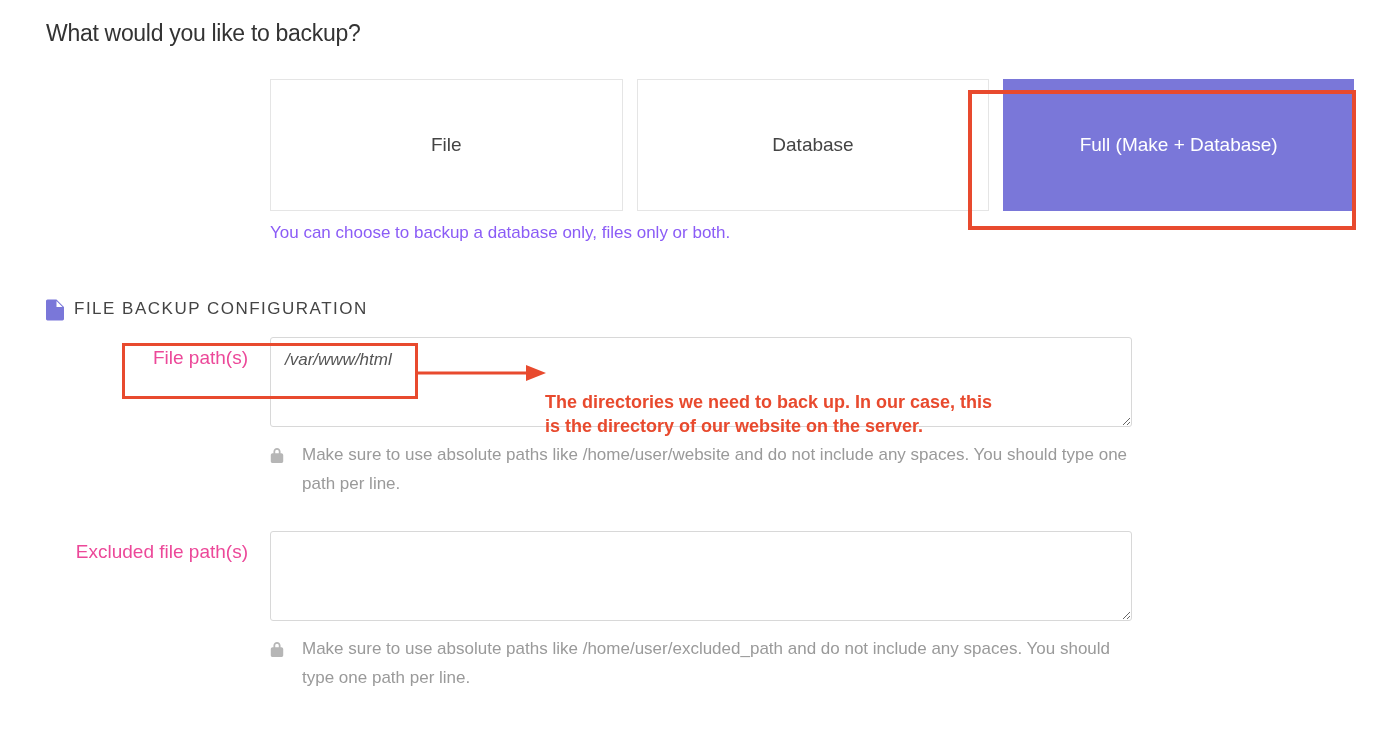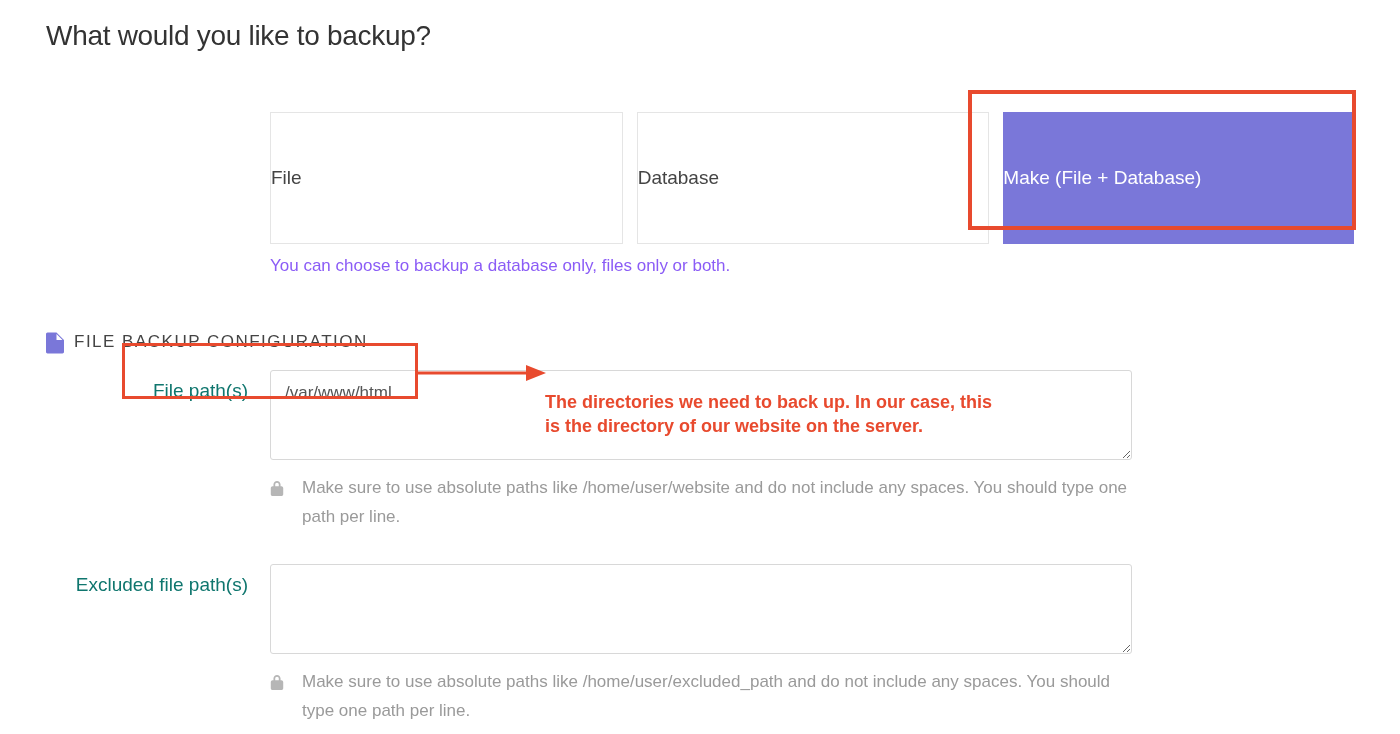--- a/index.html
+++ b/index.html
@@ -10,38 +10,38 @@
 body {
   font-family: -apple-system, BlinkMacSystemFont, "Segoe UI", Helvetica, Arial, sans-serif;
   background: #fff;
   color: #333;
   width: 1400px;
   height: 734px;
   padding: 20px 46px;
   position: relative;
 }
 .page-title {
-  font-size: 28px;
+  font-size: 23px;
   color: #333;
   font-weight: 400;
-  margin-bottom: 60px;
+  margin-bottom: 32px;
   letter-spacing: -0.3px;
 }
 .option-row {
   display: flex;
   gap: 14px;
   margin-left: 224px;
   margin-bottom: 12px;
 }
 .option-card {
   flex: 1;
   height: 132px;
   display: flex;
   align-items: center;
-  justify-content: flex-start;
+  justify-content: center;
   border: 1px solid #e5e5e5;
   background: #fff;
   font-size: 19px;
   color: #444;
   cursor: pointer;
   position: relative;
 }
 .option-card.selected {
   background: #7a77d9;
   color: #fff;
@@ -74,37 +74,38 @@
   display: flex;
   margin-bottom: 6px;
   align-items: flex-start;
 }
 .form-label {
   width: 224px;
   text-align: right;
   padding-right: 22px;
   padding-top: 10px;
   font-size: 19px;
-  color: #0f766e;
+  color: #ec4899;
 }
 .form-field-col {
   flex: 1;
   max-width: 862px;
 }
 .textarea-field {
   width: 100%;
   min-height: 90px;
   border: 1px solid #d8d8d8;
   border-radius: 3px;
   padding: 12px 14px;
   font-size: 17px;
   font-family: inherit;
   color: #555;
   resize: both;
   outline: none;
+  font-style: italic;
 }
 .help-line {
   display: flex;
   align-items: flex-start;
   gap: 18px;
   color: #9a9a9a;
   font-size: 17px;
   line-height: 1.7;
   margin-top: 10px;
   margin-bottom: 26px;
@@ -148,21 +149,21 @@
 <h1 class="page-title">What would you like to backup?</h1>
 
 <div class="option-row">
   <div class="option-card">
     <span>File</span>
   </div>
   <div class="option-card">
     <span>Database</span>
   </div>
   <div class="option-card selected">
-    <span>Make (File + Database)</span>
+    <span>Full (Make + Database)</span>
   </div>
 </div>
 
 <div class="option-helper">You can choose to backup a database only, files only or both.</div>
 
 <div class="section-header">
   <svg class="file-icon" viewBox="0 0 24 28">
     <path d="M14 0 H2 C1 0 0 1 0 2 V26 C0 27 1 28 2 28 H22 C23 28 24 27 24 26 V10 L14 0 Z M14 2 L22 10 H14 V2 Z"></path>
   </svg>
   <span class="section-header-text">FILE BACKUP CONFIGURATION</span>

